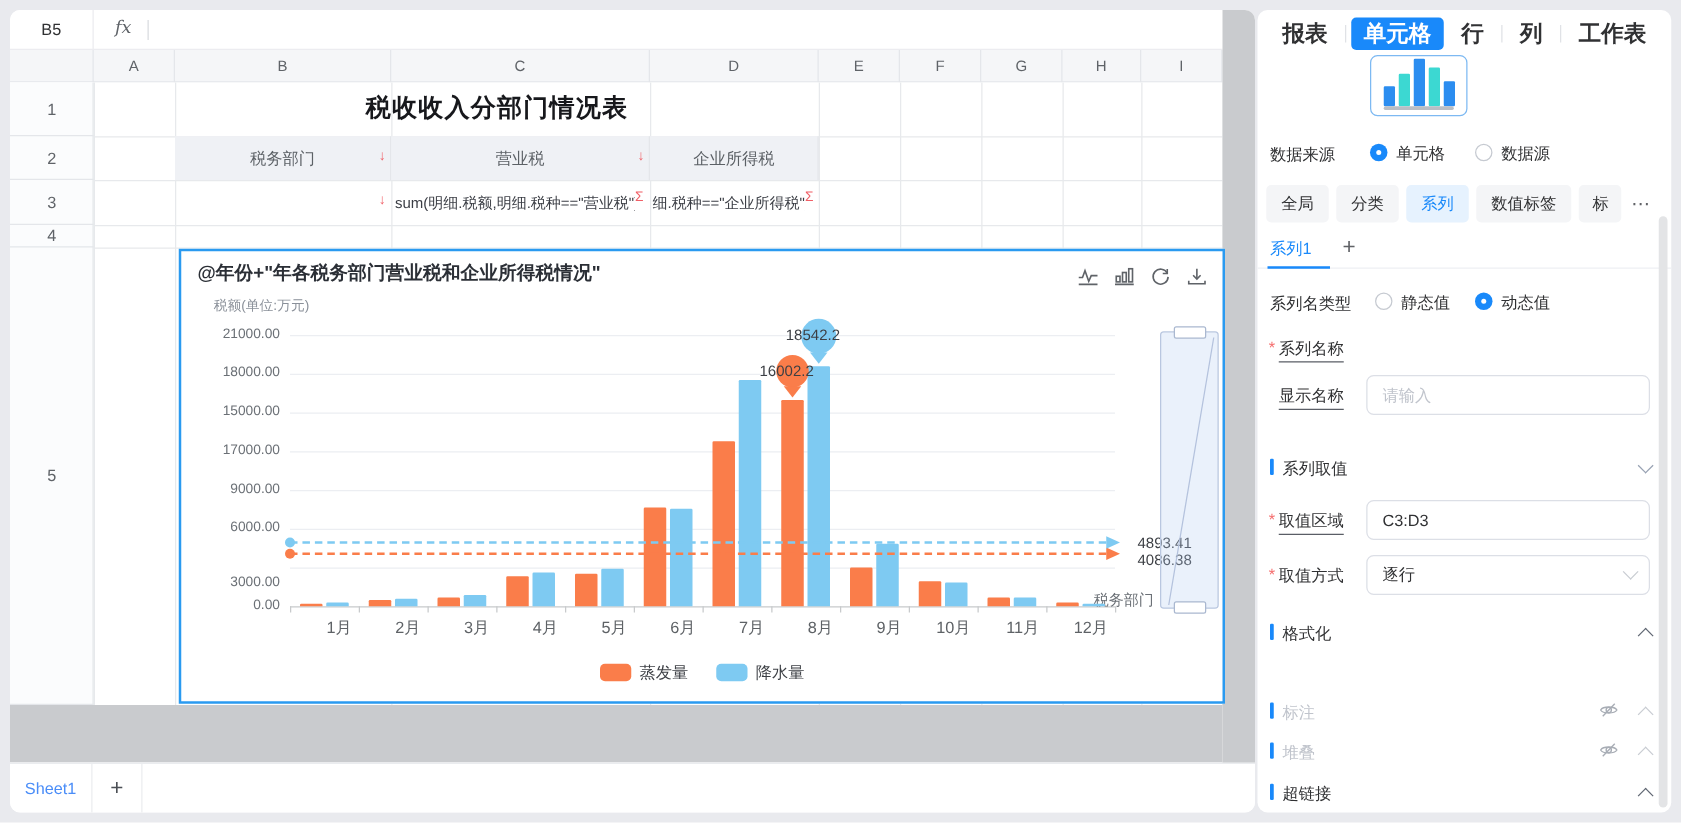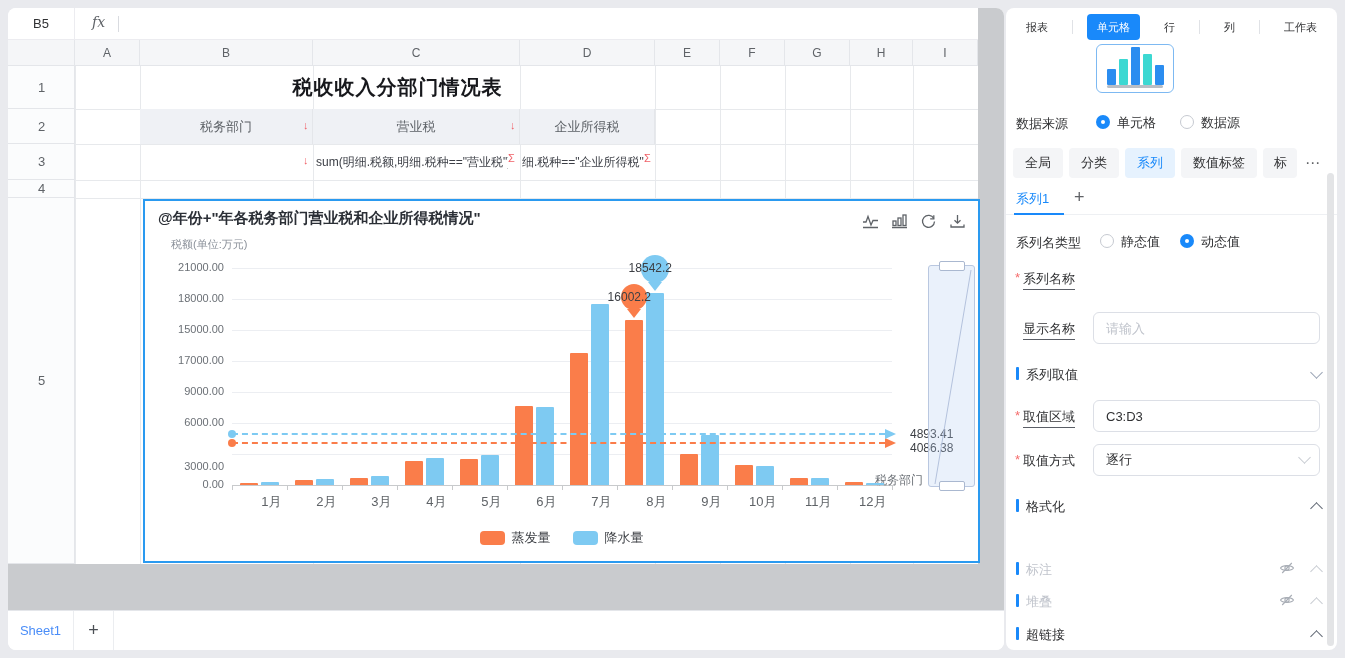--- a/index.html
+++ b/index.html
@@ -61,21 +61,21 @@
 
   #gray-bottom { position:absolute; left:0; top:556px; width:970px; height:46px; background:#c9cbce; }
   #gray-strip { position:absolute; left:970px; top:0; width:26px; height:602px; background:#c9cbce; z-index:4; }
   #tab-bar { position:absolute; left:0; top:602px; width:996px; height:40px; background:#fff; border-top:1px solid #e4e6ea; }
   #sheet-tab { position:absolute; left:0; top:0; width:66px; height:40px; line-height:40px; text-align:center; font-size:13px; color:#4a8df8; border-right:1px solid #ebedf0; }
   #sheet-add { position:absolute; left:66px; top:0; width:40px; height:40px; line-height:38px; text-align:center; font-size:18px; color:#4b4f55; border-right:1px solid #ebedf0; }
 
   
   #panel { position:absolute; left:1006px; top:8px; width:331px; height:642px; background:#fff; border-radius:8px; overflow:hidden; font-size:13px; }
   #panel-tabs { position:absolute; left:10px; right:10px; top:5px; height:28px; display:flex; align-items:center; justify-content:space-between; }
-  .ptab { padding:0 10px; height:26px; line-height:26px; font-size:11px; color:#303133; border-radius:4px; cursor:default; }
+  .ptab { padding:0 10px; height:26px; line-height:26px; font-size:18px; color:#303133; border-radius:4px; cursor:default;font-weight:bold; }
   .ptab.on { background:#1989fa; color:#fff; }
   .ptab-sep { width:1px; height:14px; background:#e0e2e6; }
   #thumb { position:absolute; left:90px; top:36px; width:78px; height:49px; border:1px solid #7db9f2; border-radius:6px; display:flex; align-items:flex-end; justify-content:center; gap:3px; padding-bottom:7px; }
   .tbar { width:9px; border-radius:1px; }
   #thumb-base { position:absolute; left:10px; bottom:4px; width:56px; height:3px; background:#b9bec5; border-radius:2px; }
 
   .radio { display:inline-block; width:14px; height:14px; border-radius:50%; border:1px solid #c6cad1; background:#fff; vertical-align:-2px; position:relative; }
   .radio.on { border:none; background:#1989fa; }
   .radio.on::after { content:""; position:absolute; left:5px; top:5px; width:4px; height:4px; border-radius:50%; background:#fff; }
   .rlabel { margin-left:7px; color:#303133; }
@@ -376,21 +376,21 @@
       <span id="nt-label" class="prow-label">系列名类型</span>
       <span id="nt-opt1"><span class="radio"></span><span class="rlabel">静态值</span></span>
       <span id="nt-opt2"><span class="radio on"></span><span class="rlabel">动态值</span></span>
     </div>
 
     <div class="field-row" style="top:254px;">
       <span class="field-star">*</span>
       <span class="field-label u">系列名称</span>
     </div>
 
-    <div class="field-row" style="top:304px;border-radius:13px;">
+    <div class="field-row" style="top:292px;border-radius:13px;">
       <span class="field-label u">显示名称</span>
       <input class="pinput" style="top: 0px;" placeholder="请输入">
     </div>
 
     <div class="sec-row" style="top:357px;">
       <span class="sec-bar"></span>
       <span class="sec-title">系列取值</span>
       <span class="chev down gray" style="right:16px; top:3px;"></span>
     </div>
 

